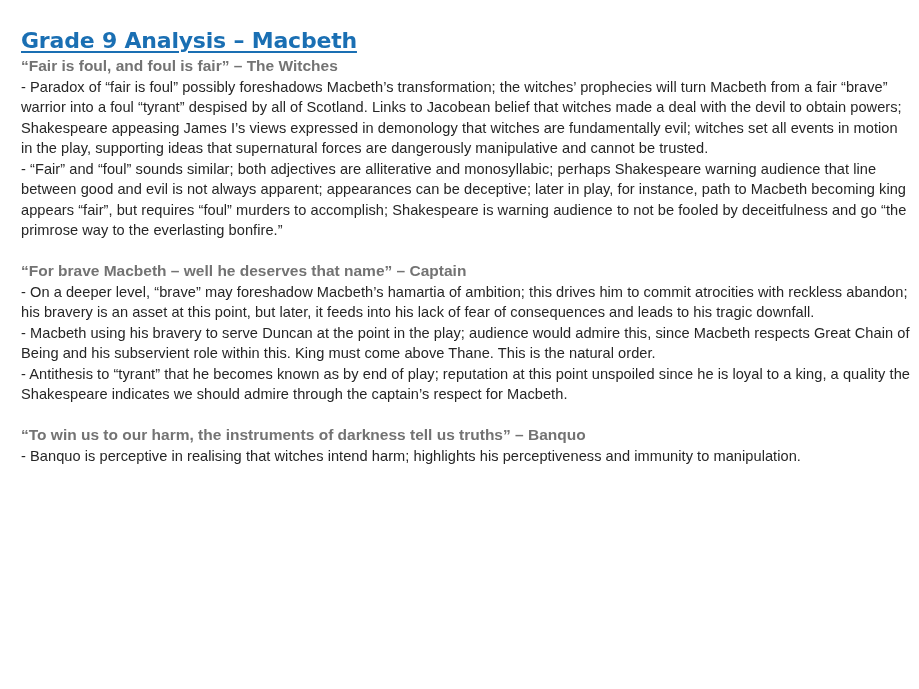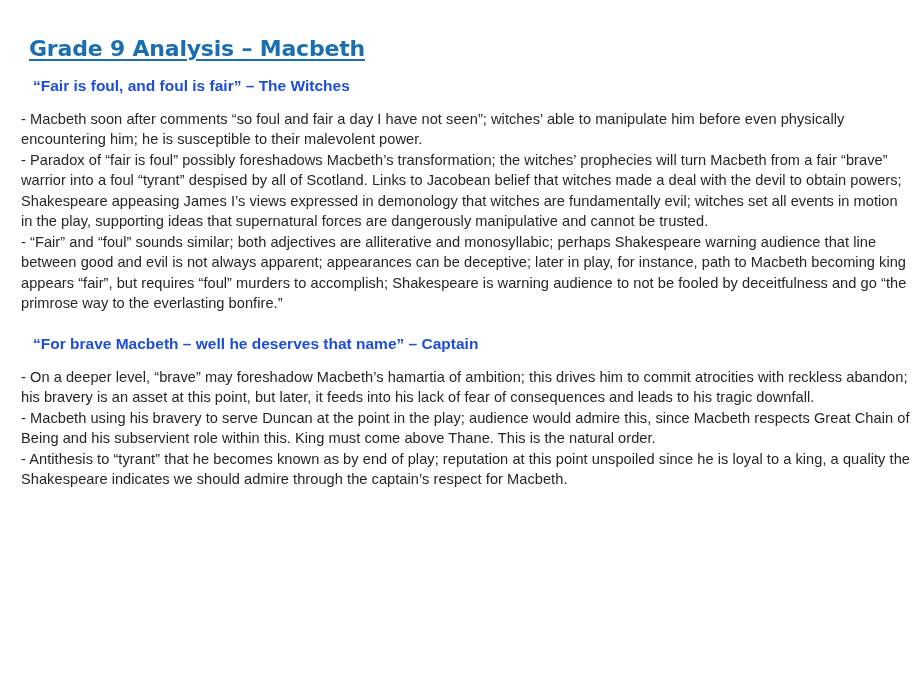--- a/index.html
+++ b/index.html
@@ -22,21 +22,21 @@
       width: 890px;
     }
     .doc-title {
       font-family: "DejaVu Sans", sans-serif;
       font-weight: bold;
       font-size: 22px;
       color: #1a6fb3;
       text-decoration: underline;
       text-decoration-thickness: 2px;
       text-underline-offset: 3px;
-      margin: 8px;
+      margin: 0;
       height: 30px;
       line-height: 30px;
       letter-spacing: -0.2px;
     }
     .act-heading {
       font-family: "DejaVu Sans", sans-serif;
       font-weight: bold;
       font-size: 17px;
       color: #1a6fb3;
       text-decoration: underline;
@@ -49,47 +49,50 @@
     .section {
       margin: 0;
     }
     .section + .section {
       margin-top: 20.5px;
     }
     .quote-heading {
       font-family: "Liberation Sans", sans-serif;
       font-weight: bold;
       font-size: 15.5px;
-      color: #1d4ed8;
+      color: #737373;
       line-height: 20.5px;
-      margin: 12px;
+      margin: 0;
       white-space: nowrap;
     }
     .point {
       font-family: "Liberation Sans", sans-serif;
       font-size: 14.6px;
       line-height: 20.5px;
       color: #262626;
       margin: 0;
       letter-spacing: 0.05px;
     }
   </style>
 </head>
 <body>
 
 <div class="page">
   <h1 class="doc-title">Grade 9 Analysis – Macbeth</h1>
 
   <div class="section">
     <p class="quote-heading">“Fair is foul, and foul is fair” – The Witches</p>
-    <p class="point">- Macbeth soon after comments “so foul and fair a day I have not seen”; witches’ able to manipulate him before even physically encountering him; he is susceptible to their malevolent power.</p>
     <p class="point">- Paradox of “fair is foul” possibly foreshadows Macbeth’s transformation; the witches’ prophecies will turn Macbeth from a fair “brave” warrior into a foul “tyrant” despised by all of Scotland. Links to Jacobean belief that witches made a deal with the devil to obtain powers; Shakespeare appeasing James I’s views expressed in demonology that witches are fundamentally evil; witches set all events in motion in the play, supporting ideas that supernatural forces are dangerously manipulative and cannot be trusted.</p>
     <p class="point">- “Fair” and “foul” sounds similar; both adjectives are alliterative and monosyllabic; perhaps Shakespeare warning audience that line between good and evil is not always apparent; appearances can be deceptive; later in play, for instance, path to Macbeth becoming king appears “fair”, but requires “foul” murders to accomplish; Shakespeare is warning audience to not be fooled by deceitfulness and go “the primrose way to the everlasting bonfire.”</p>
   </div>
 
   <div class="section">
     <p class="quote-heading">“For brave Macbeth – well he deserves that name” – Captain</p>
     <p class="point">- On a deeper level, “brave” may foreshadow Macbeth’s hamartia of ambition; this drives him to commit atrocities with reckless abandon; his bravery is an asset at this point, but later, it feeds into his lack of fear of consequences and leads to his tragic downfall.</p>
     <p class="point">- Macbeth using his bravery to serve Duncan at the point in the play; audience would admire this, since Macbeth respects Great Chain of Being and his subservient role within this. King must come above Thane. This is the natural order.</p>
     <p class="point">- Antithesis to “tyrant” that he becomes known as by end of play; reputation at this point unspoiled since he is loyal to a king, a quality the Shakespeare indicates we should admire through the captain’s respect for Macbeth.</p>
   </div>
 
+  <div class="section">
+    <p class="quote-heading">“To win us to our harm, the instruments of darkness tell us truths” – Banquo</p>
+    <p class="point">- Banquo is perceptive in realising that witches intend harm; highlights his perceptiveness and immunity to manipulation.</p>
+  </div>
 </div>
 
 </body></html>

